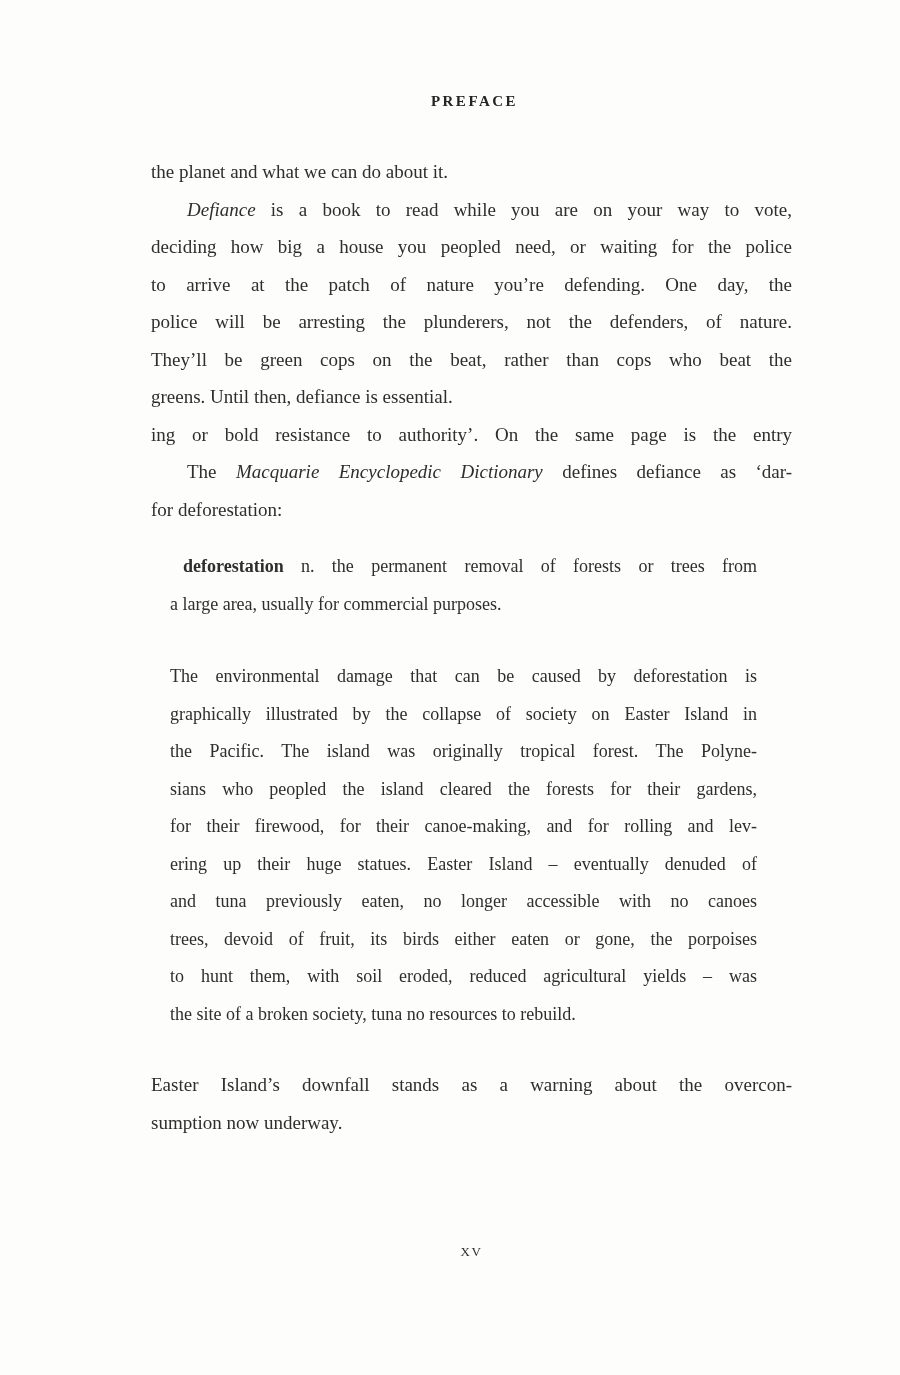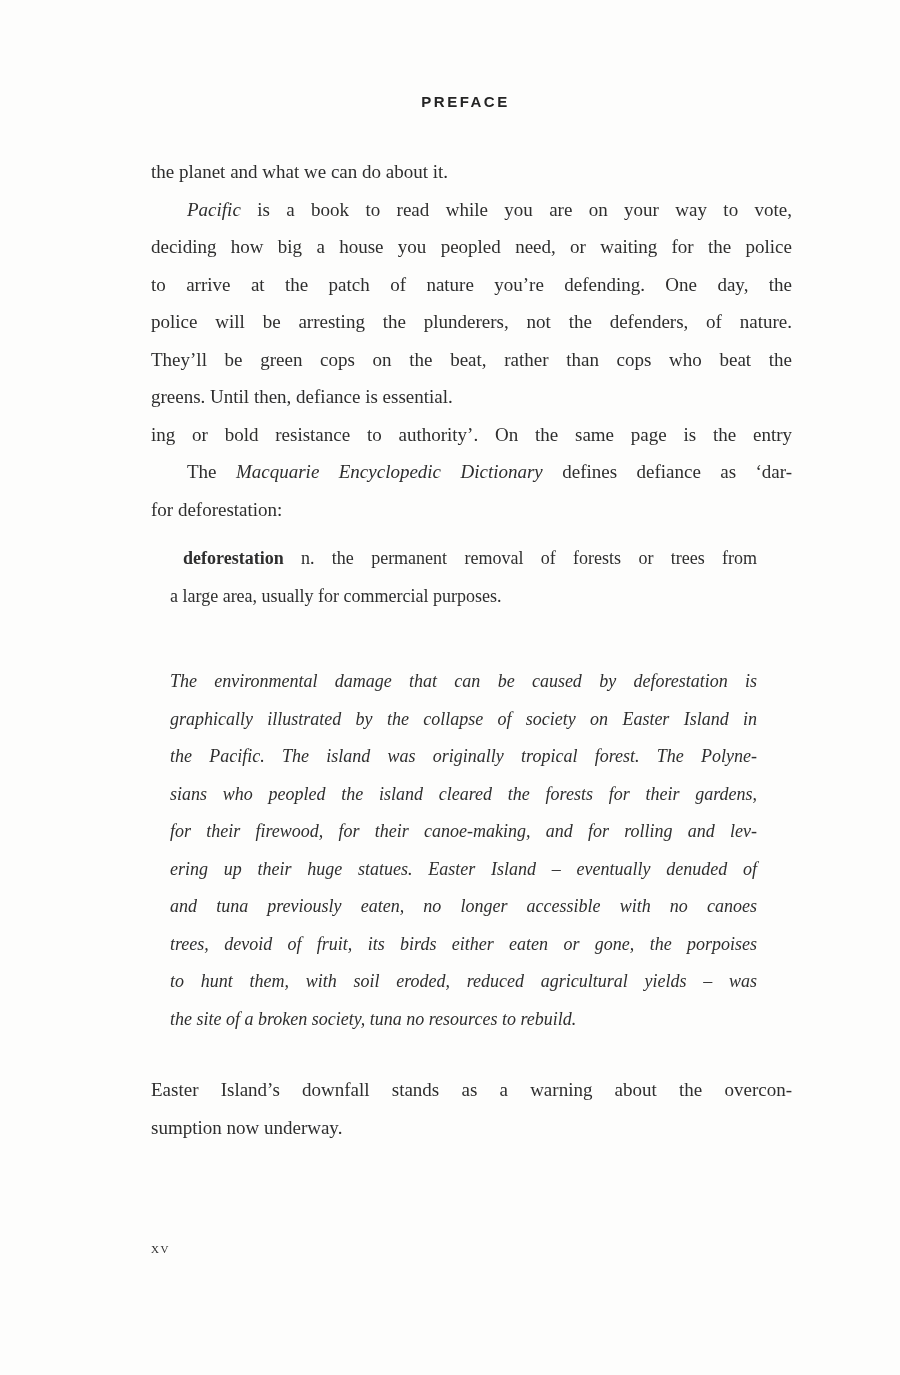--- a/index.html
+++ b/index.html
@@ -13,24 +13,24 @@
     position: relative;
     width: 900px;
     height: 1375px;
     background: #fdfdfc;
     overflow: hidden;
   }
   
   .running-head {
     position: absolute;
     top: 93px;
-    left: 145px;
+    left: 154px;
     width: 641px;
     text-align: center;
-    font-family: Liberation Sans, sans-serif;
+    font-family: Liberation Serif, serif;
     font-size: 15px;
     font-weight: 700;
     letter-spacing: 2.5px;
     color: #242424;
   }
   
   .content {
     position: absolute;
     top: 153px;
     left: 151px;
@@ -52,47 +52,48 @@
   .line.indent { text-indent: 36px; }
   .it { font-style: italic; }
   .bd { font-weight: bold; }
   
   .quote {
     margin-left: 19px;
     width: 587px;
     font-size: 18px;
   }
   .quote .line.indent { text-indent: 13px; }
-  .para[data-name="quote-definition"]   { margin-top: 12px; }
-  .para[data-name="quote-easter-island"]{ margin-top: 48px; font-style: italic; }
+  .para[data-name="quote-definition"]   { margin-top: 20px; }
+  .para[data-name="quote-easter-island"]{ margin-top: 35px; }
   .para[data-name="para-warning"]       { margin-top: 33px; }
   
   .folio {
     position: absolute;
     top: 1240px;
     left: 151px;
     width: 641px;
-    font-size: 15px;
+    text-align: center;
+    font-size: 18px;
     font-variant: small-caps;
     letter-spacing: 1.5px;
     color: #2e2e2e;
   }
 </style>
 </head>
 <body>
 
 <div class="page" data-name="book-page">
   <header class="running-head" data-name="chapter-heading">PREFACE</header>
 
   <main class="content" id="content" data-name="page-text-block">
       <div class="para body" data-name="para-intro">
         <div class="line last" data-name="text-line"><span data-name="text-segment">the planet and what we can do about it.</span></div>
       </div>
       <div class="para body" data-name="para-defiance">
-        <div class="line indent" data-name="text-line"><span class="it" data-name="italic-text">Pacific</span><span data-name="text-segment"> is a book to read while you are on your way to vote,</span></div>
+        <div class="line indent" data-name="text-line"><span class="it" data-name="italic-text">Defiance</span><span data-name="text-segment"> is a book to read while you are on your way to vote,</span></div>
         <div class="line" data-name="text-line"><span data-name="text-segment">deciding how big a house you peopled need, or waiting for the police</span></div>
         <div class="line" data-name="text-line"><span data-name="text-segment">to arrive at the patch of nature you’re defending. One day, the</span></div>
         <div class="line" data-name="text-line"><span data-name="text-segment">police will be arresting the plunderers, not the defenders, of nature.</span></div>
         <div class="line" data-name="text-line"><span data-name="text-segment">They’ll be green cops on the beat, rather than cops who beat the</span></div>
         <div class="line last" data-name="text-line"><span data-name="text-segment">greens. Until then, defiance is essential.</span></div>
       </div>
       <div class="para body" data-name="para-macquarie">
         <div class="line" data-name="text-line"><span data-name="text-segment">ing or bold resistance to authority’. On the same page is the entry</span></div>
         <div class="line indent" data-name="text-line"><span data-name="text-segment">The </span><span class="it" data-name="italic-text">Macquarie Encyclopedic Dictionary</span><span data-name="text-segment"> defines defiance as ‘dar-</span></div>
         <div class="line last" data-name="text-line"><span data-name="text-segment">for deforestation:</span></div>

